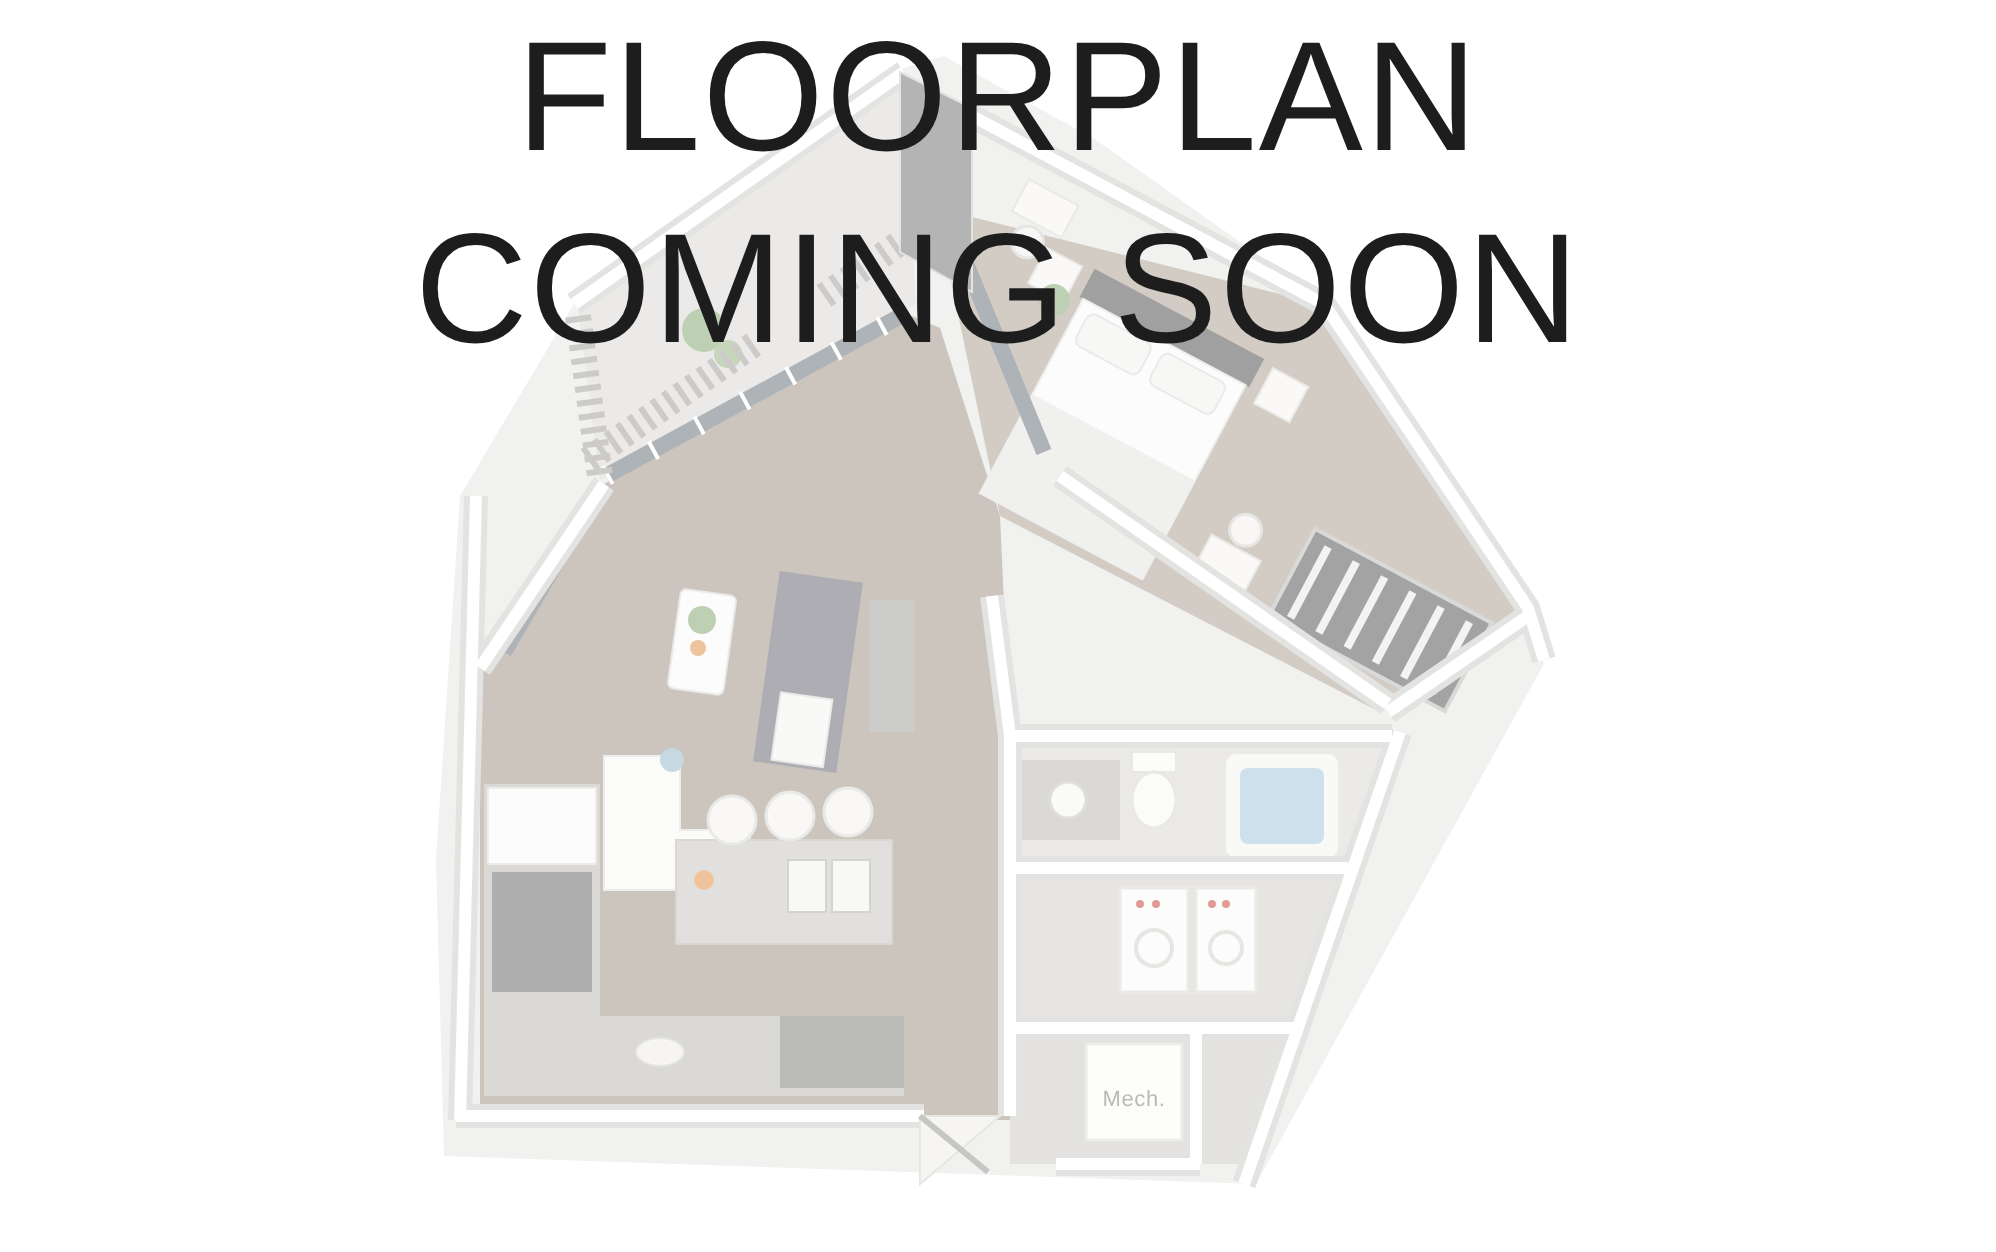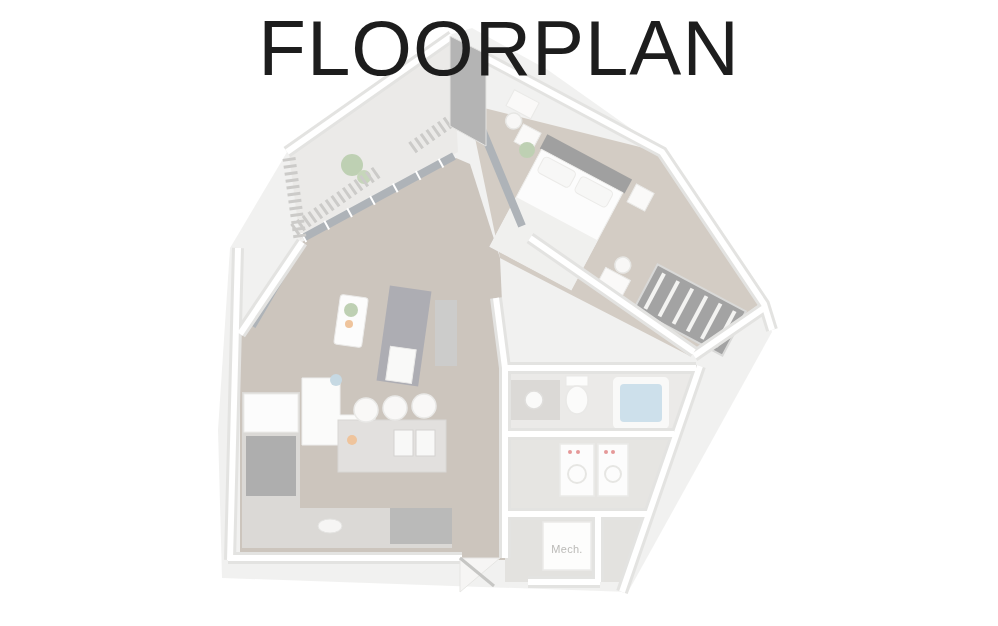--- a/index.html
+++ b/index.html
@@ -173,15 +173,16 @@
       <g>
         <rect x="543" y="522" width="48" height="48" fill="#fcfcfb" stroke="#d9d8d4" stroke-width="1.5"></rect>
         <text class="mech-label" x="567" y="550" text-anchor="middle" dominant-baseline="middle" fill="#77756f">Mech.</text>
       </g>
 
     </g>
   </svg>
 
   <div class="overlay-text">
     <div class="overlay-line">FLOORPLAN</div>
+    <div class="overlay-line">COMING SOON</div>
   </div>
 
 </div>
 
 </body></html>

